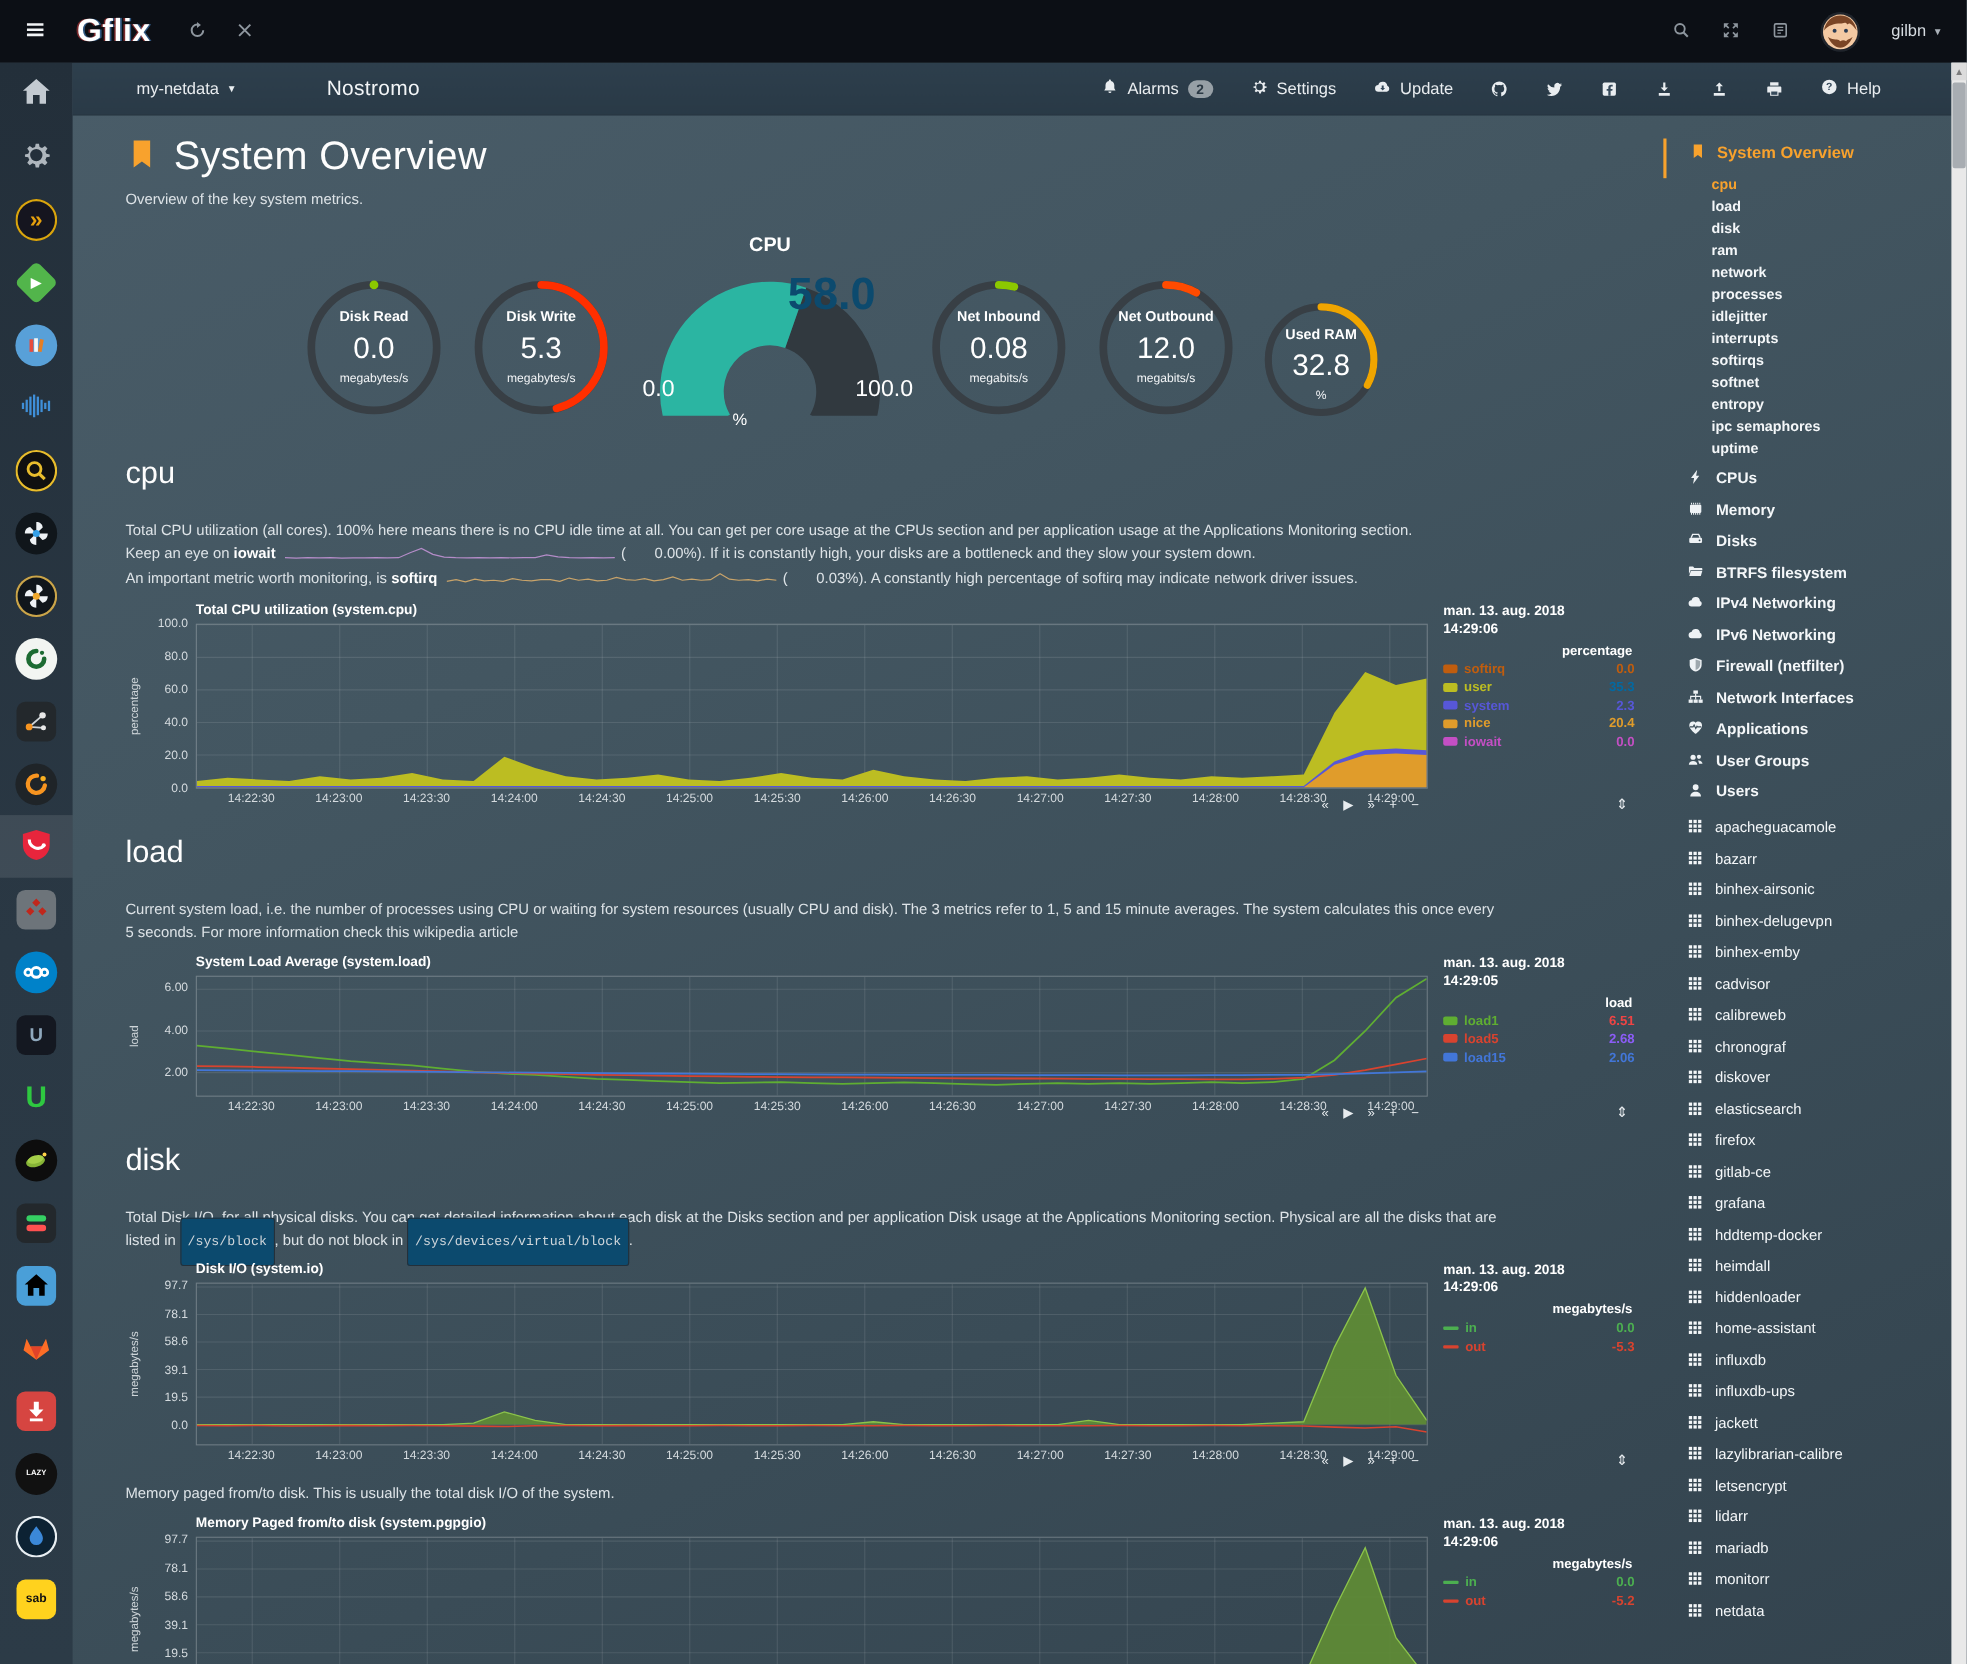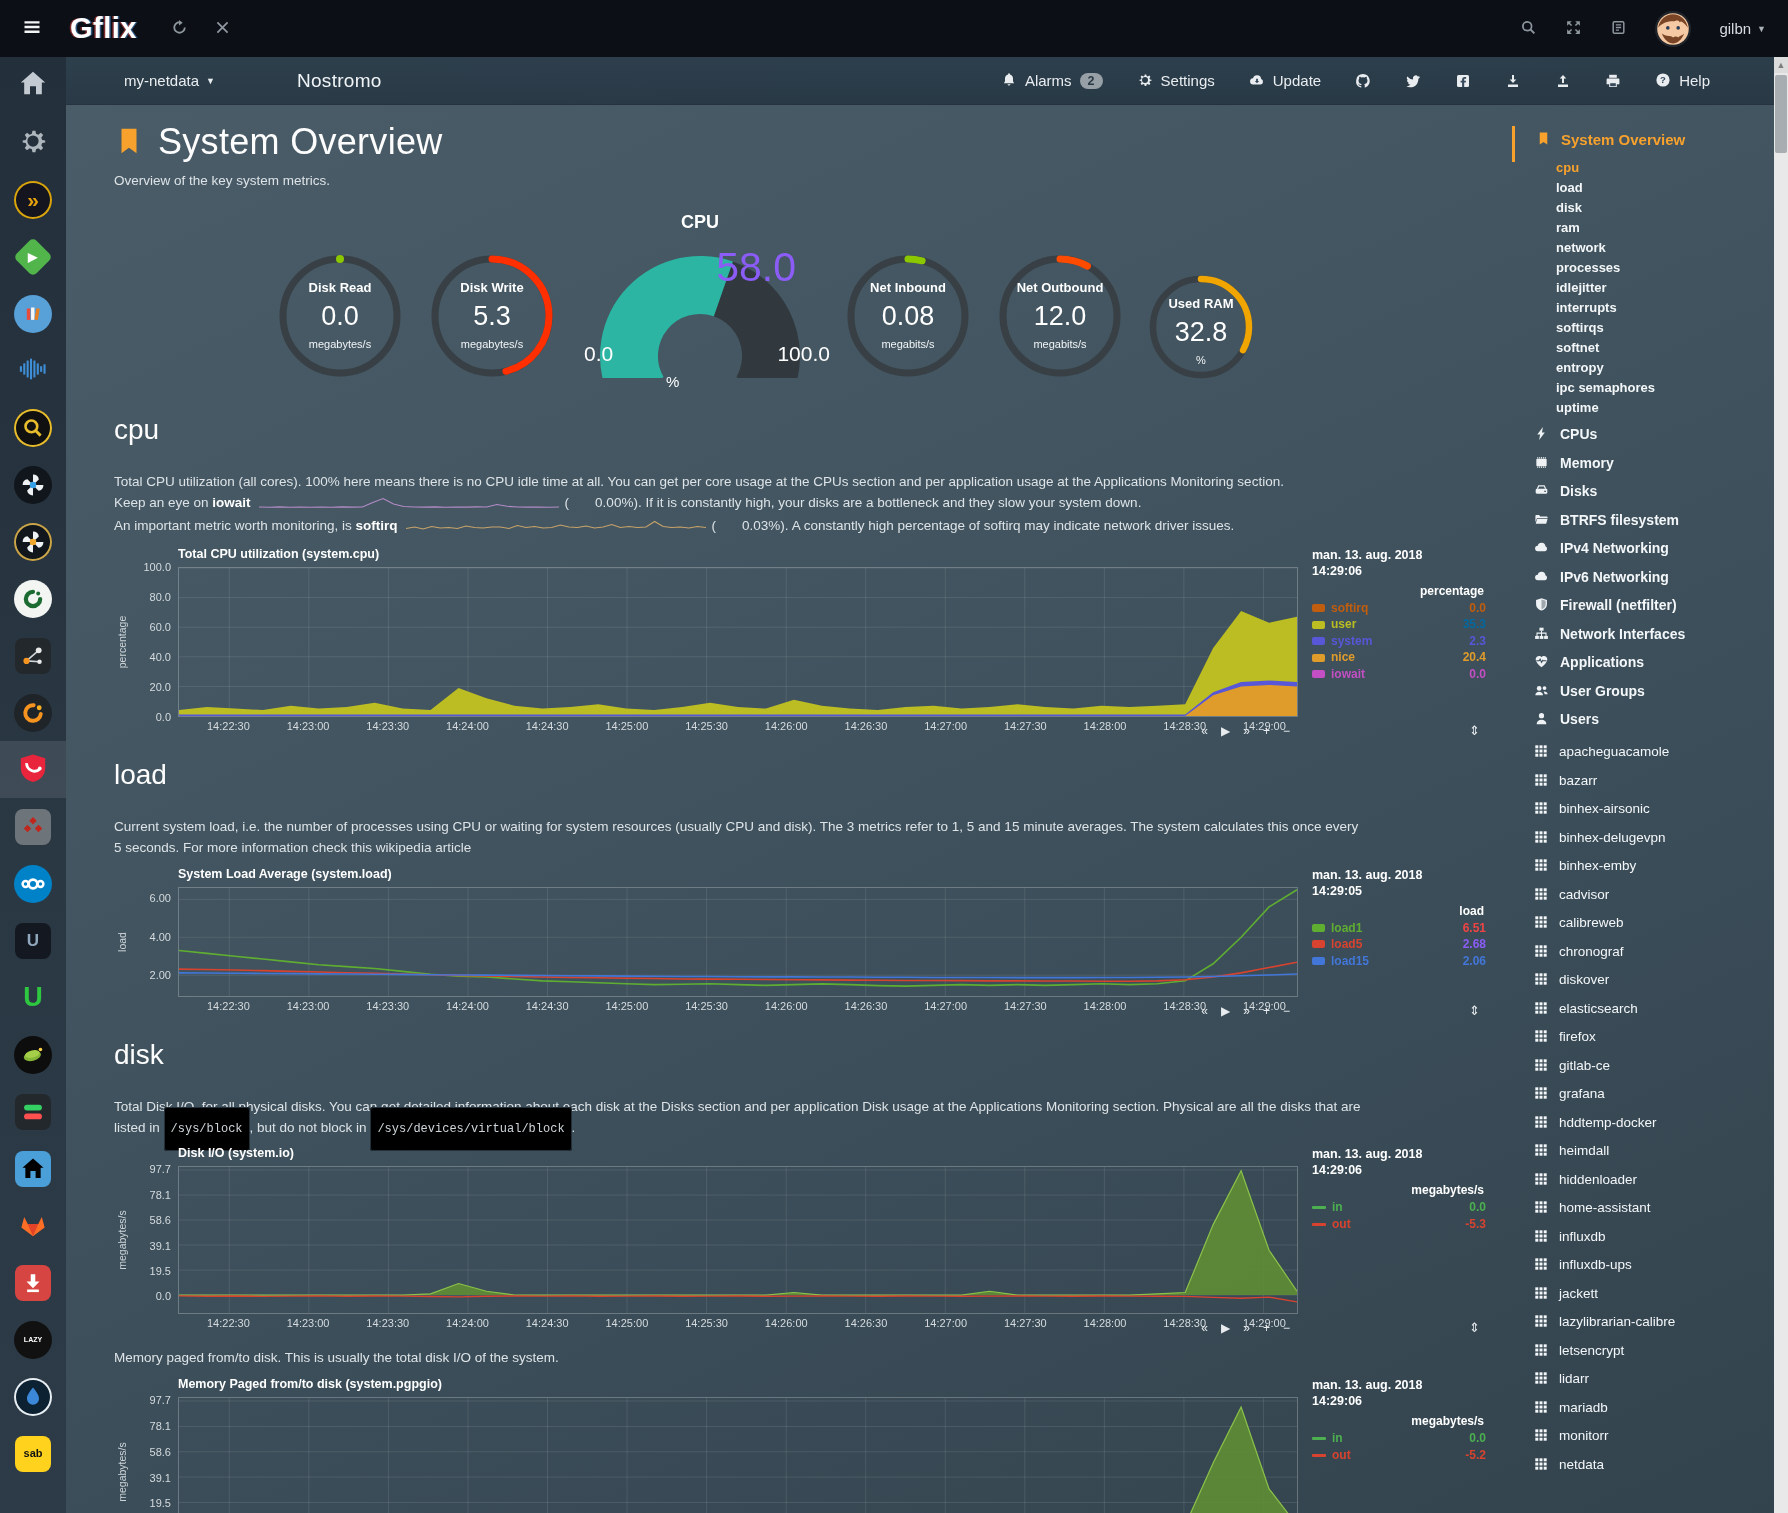--- a/index.html
+++ b/index.html
@@ -67,32 +67,32 @@
   
   .gauges { display:flex; align-items:flex-end; margin:26px 0 4px 150px; height:178px; }
   .g-ring { width:152px; text-align:center; position:relative; }
   .g-ring svg.ring { display:block; margin:0 auto; }
   .g-inner { position:absolute; left:0; right:0; text-align:center; }
   .g-label { font-size:13px; font-weight:bold; color:#fff; }
   .g-value { font-size:27px; color:#fff; margin-top:6px; }
   .g-unit  { font-size:11px; color:#f2f4f6; margin-top:6px; }
   .cpu-gauge { width:252px; height:178px; position:relative; margin:0 6px; }
   .cpu-gauge .cg-title { position:absolute; top:-2px; left:0; right:0; text-align:center; font-size:18px; font-weight:bold; color:#fff; }
-  .cpu-gauge .cg-value { position:absolute; top:30px; right:30px; font-size:41px; font-weight:normal; color:#8b5cf6; }
+  .cpu-gauge .cg-value { position:absolute; top:30px; right:30px; font-size:41px; font-weight:bold; color:#0c4a6e; }
   .cpu-gauge .cg-min { position:absolute; left:10px; bottom:26px; font-size:21px; color:#fff; }
   .cpu-gauge .cg-max { position:absolute; right:-4px; bottom:26px; font-size:21px; color:#fff; }
   .cpu-gauge .cg-unit { position:absolute; left:92px; bottom:2px; font-size:15px; color:#fff; }
 
   
   h2.sec { font-size:28px; font-weight:normal; color:#fdfdfd; margin:22px 0 26px; }
   .para { font-size:13.5px; line-height:1.55; color:#dde3e7; max-width:1248px; }
   .para b { color:#fff; }
   .para .gap { display:inline-block; width:26px; }
   .spark { vertical-align:-2px; margin:0 6px 0 8px; }
-  code.pill { font-family:"Liberation Mono", monospace; font-size:12px; background:#000000;
+  code.pill { font-family:"Liberation Mono", monospace; font-size:12px; background:#0c4a6e;
     border:1px solid #24303a; border-radius:3px; padding:14px 6px; color:#cfd6db; }
 
   
   .chart { position:relative; width:1372px; margin:8px 0 14px; }
   .c-grid { display:grid; grid-template-columns:16px 48px 1fr 188px; }
   .c-title { grid-column:3; grid-row:1; font-size:12.5px; font-weight:bold; color:#fff; height:20px; }
   .c-ylab { grid-column:1; grid-row:2; position:relative; }
   .c-ylab span { position:absolute; left:50%; top:50%; transform:translate(-50%,-50%) rotate(-90deg);
     font-size:10.5px; color:#ced5d9; white-space:nowrap; }
   .c-yticks { grid-column:2; grid-row:2; position:relative; font-size:11px; color:#d5dbdf; }

